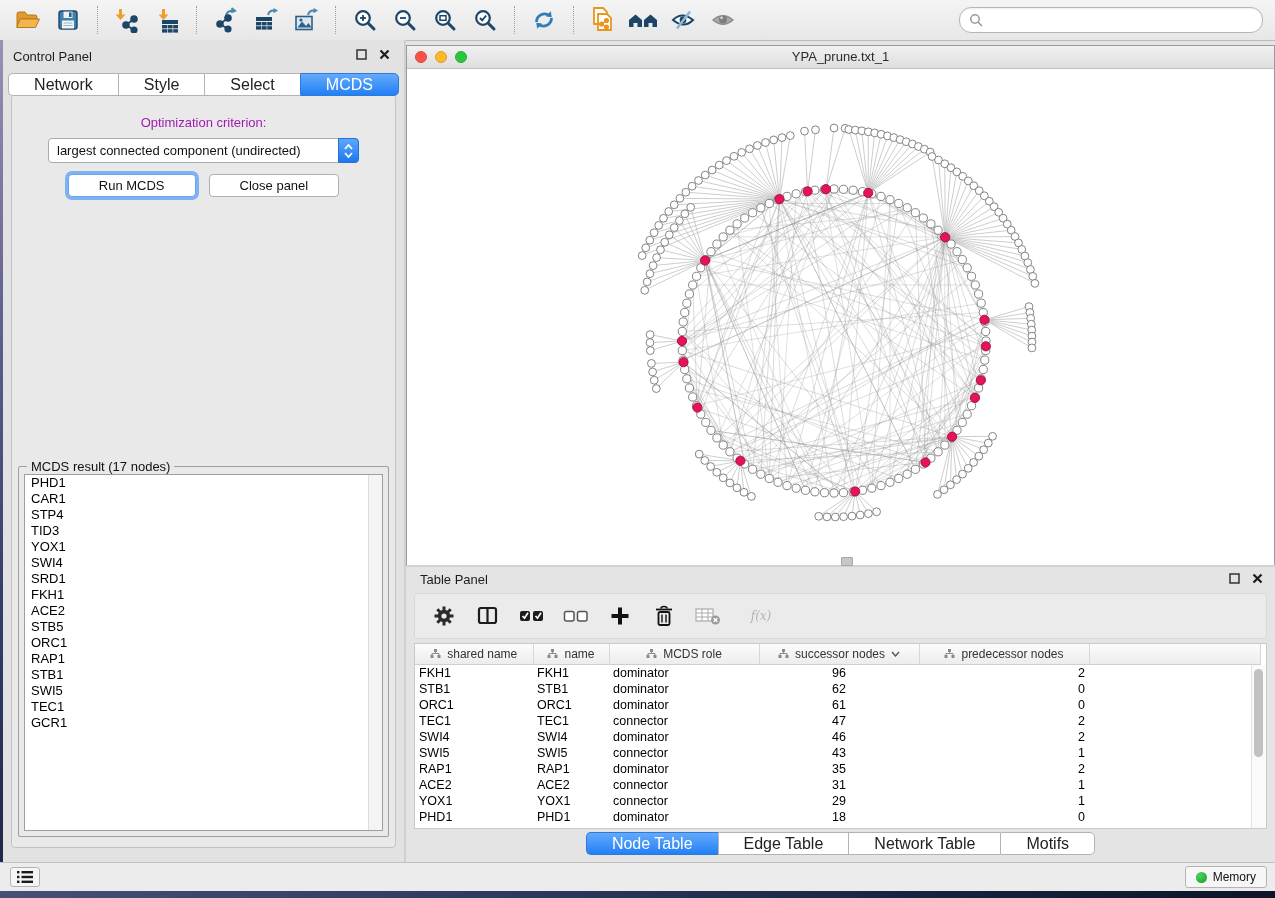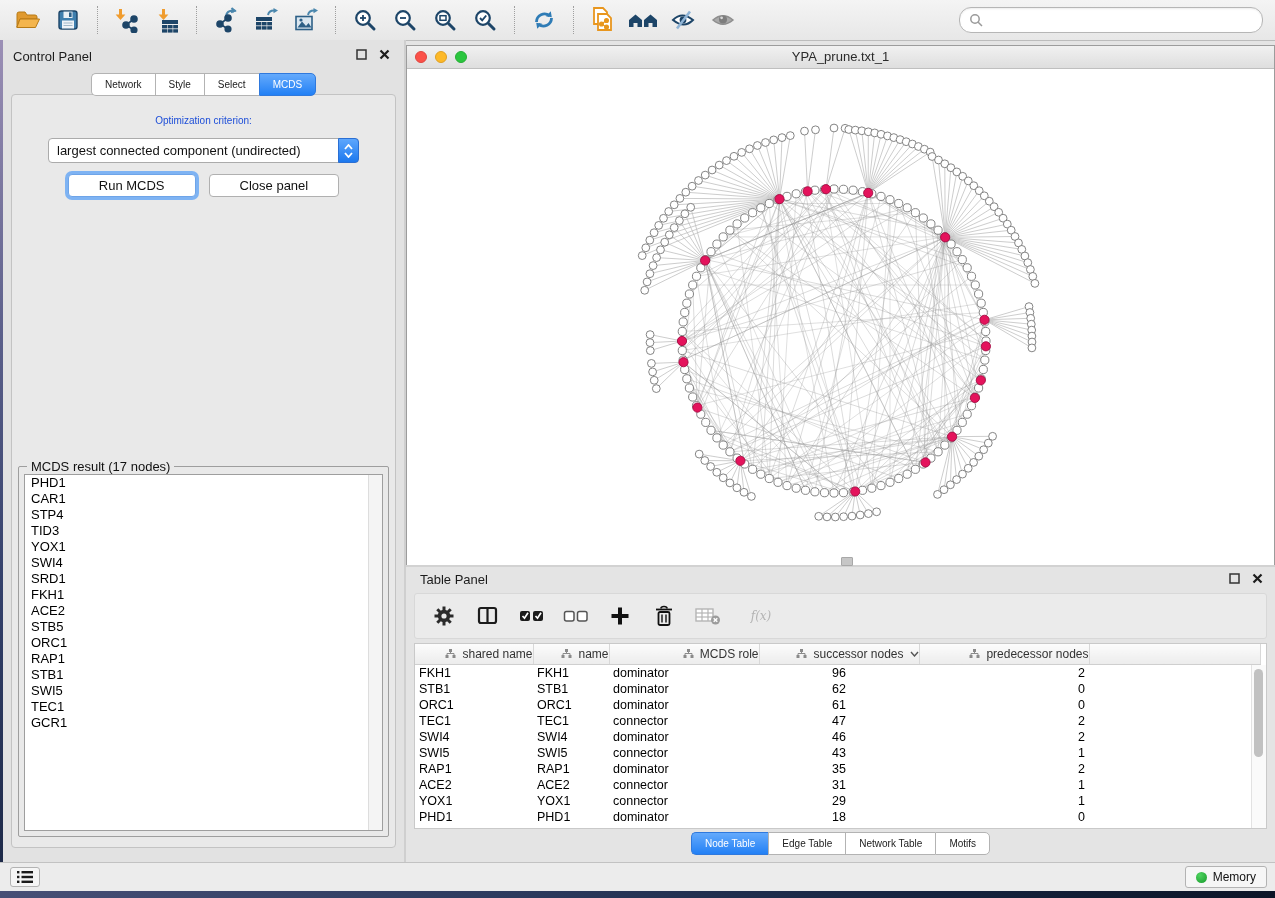--- a/index.html
+++ b/index.html
@@ -23,29 +23,29 @@
       padding:0 9px;gap:6px;box-shadow:inset 0 1px 2px rgba(0,0,0,.08);}
   #searchbox input{flex:1;border:none;outline:none;background:transparent;font-size:13px;}
 
   
   #controlpanel{position:absolute;left:3px;top:40px;width:401px;height:822px;
       background:#e2e2e2;border-right:1px solid #adadad;}
   .ptitle{position:absolute;top:9px;left:10px;font-size:13px;color:#1c1c1c;}
   .winbtns{position:absolute;top:9px;display:flex;gap:12px;align-items:center;}
   #controlpanel .winbtns{right:14px;}
   .seg{display:flex;}
-  .seg .tab{font-size:10px;color:#222;background:#fff;border:1px solid #b3b3b3;
-      border-right:none;padding:3px 13px;line-height:15px;cursor:default;}
+  .seg .tab{font-size:16px;color:#222;background:#fff;border:1px solid #b3b3b3;
+      border-right:none;padding:3px 25px;line-height:15px;cursor:default;}
   .seg .tab:first-child{border-radius:5px 0 0 5px;}
   .seg .tab:last-child{border-right:1px solid #b3b3b3;border-radius:0 5px 5px 0;}
   .seg .tab.sel{background:linear-gradient(#64aafc,#2280f5);color:#fff;border-color:#2f79dd;}
   #cp-tabs{position:absolute;top:33px;left:0;right:0;display:flex;justify-content:center;z-index:2;}
   #cp-body{position:absolute;top:54px;left:8px;right:8px;bottom:14px;background:#e9e9e9;
       border:1px solid #c3c3c3;border-radius:4px;}
-  #opt-label{position:absolute;top:20px;left:0;right:0;text-align:center;font-size:10px;color:#1d4ed8;}
+  #opt-label{position:absolute;top:20px;left:0;right:0;text-align:center;font-size:13px;color:#a21caf;}
   #opt-select{position:absolute;top:43px;left:36px;right:36px;height:23px;background:#fff;
       border:1px solid #ababab;border-radius:4px;display:flex;align-items:center;}
   #opt-select .val{flex:1;font-size:13px;padding:0 8px;color:#111;white-space:nowrap;}
   #opt-stepper{width:19px;height:23px;margin:-1px -1px -1px 0;border-radius:0 4px 4px 0;
       background:linear-gradient(#5ea7fd,#1c78ee);display:flex;flex-direction:column;
       align-items:center;justify-content:center;gap:2px;border:1px solid #2a6fd4;}
   #cp-buttons{position:absolute;top:79px;left:0;right:0;display:flex;justify-content:center;gap:13px;}
   .mbtn{font-size:13px;color:#111;background:#fff;border:1px solid #b0b0b0;border-radius:4px;
       padding:3px 30px;line-height:15px;}
   .mbtn.focus{box-shadow:0 0 0 3px rgba(90,160,245,.75);border-color:#6ea4e8;}
@@ -84,21 +84,21 @@
   #ttoolbar{position:absolute;top:26px;left:8px;right:8px;height:44px;background:#ebebeb;
       border:1px solid #d8d8d8;border-radius:3px;display:flex;align-items:center;
       gap:18px;padding-left:16px;}
   .tbt{border:none;background:transparent;padding:0;display:flex;align-items:center;justify-content:center;width:26px;height:26px;}
   .fx{font-family:"DejaVu Serif",serif;font-style:italic;font-size:12px;color:#b3b3b3;}
   #tablewrap{position:absolute;top:76px;left:8px;right:8px;height:186px;background:#fff;
       border:1px solid #c9c9c9;box-sizing:border-box;overflow:hidden;}
   #ntable{border-collapse:collapse;table-layout:fixed;width:845px;}
   #ntable th{height:20px;background:linear-gradient(#fcfcfc,#ececec);border-bottom:1px solid #cfcfcf;
       border-right:1px solid #d8d8d8;font-weight:normal;font-size:12px;color:#333;padding:0;}
-  #ntable th .hwrap{display:flex;align-items:center;justify-content:flex-end;gap:6px;}
+  #ntable th .hwrap{display:flex;align-items:center;justify-content:center;gap:6px;}
   #ntable td{height:16px;font-size:12.5px;color:#000;padding:0 4px;white-space:nowrap;overflow:hidden;}
   td.c0{padding-left:10px;} td.c1{padding-left:6px;} td.c2{padding-left:4px;}
   td.c3{text-align:center;} td.c4{text-align:right;padding-right:46px;}
   #tv-scroll{position:absolute;top:21px;right:0;bottom:0;width:14px;background:#fafafa;
       border-left:1px solid #e2e2e2;}
   #tv-thumb{position:absolute;top:4px;left:2px;width:9px;height:88px;background:#c1c1c1;border-radius:5px;}
   #ttabbar{position:absolute;left:0;right:0;bottom:0;height:33px;display:flex;
       justify-content:center;align-items:flex-start;padding-top:3px;box-sizing:border-box;}
 
   

